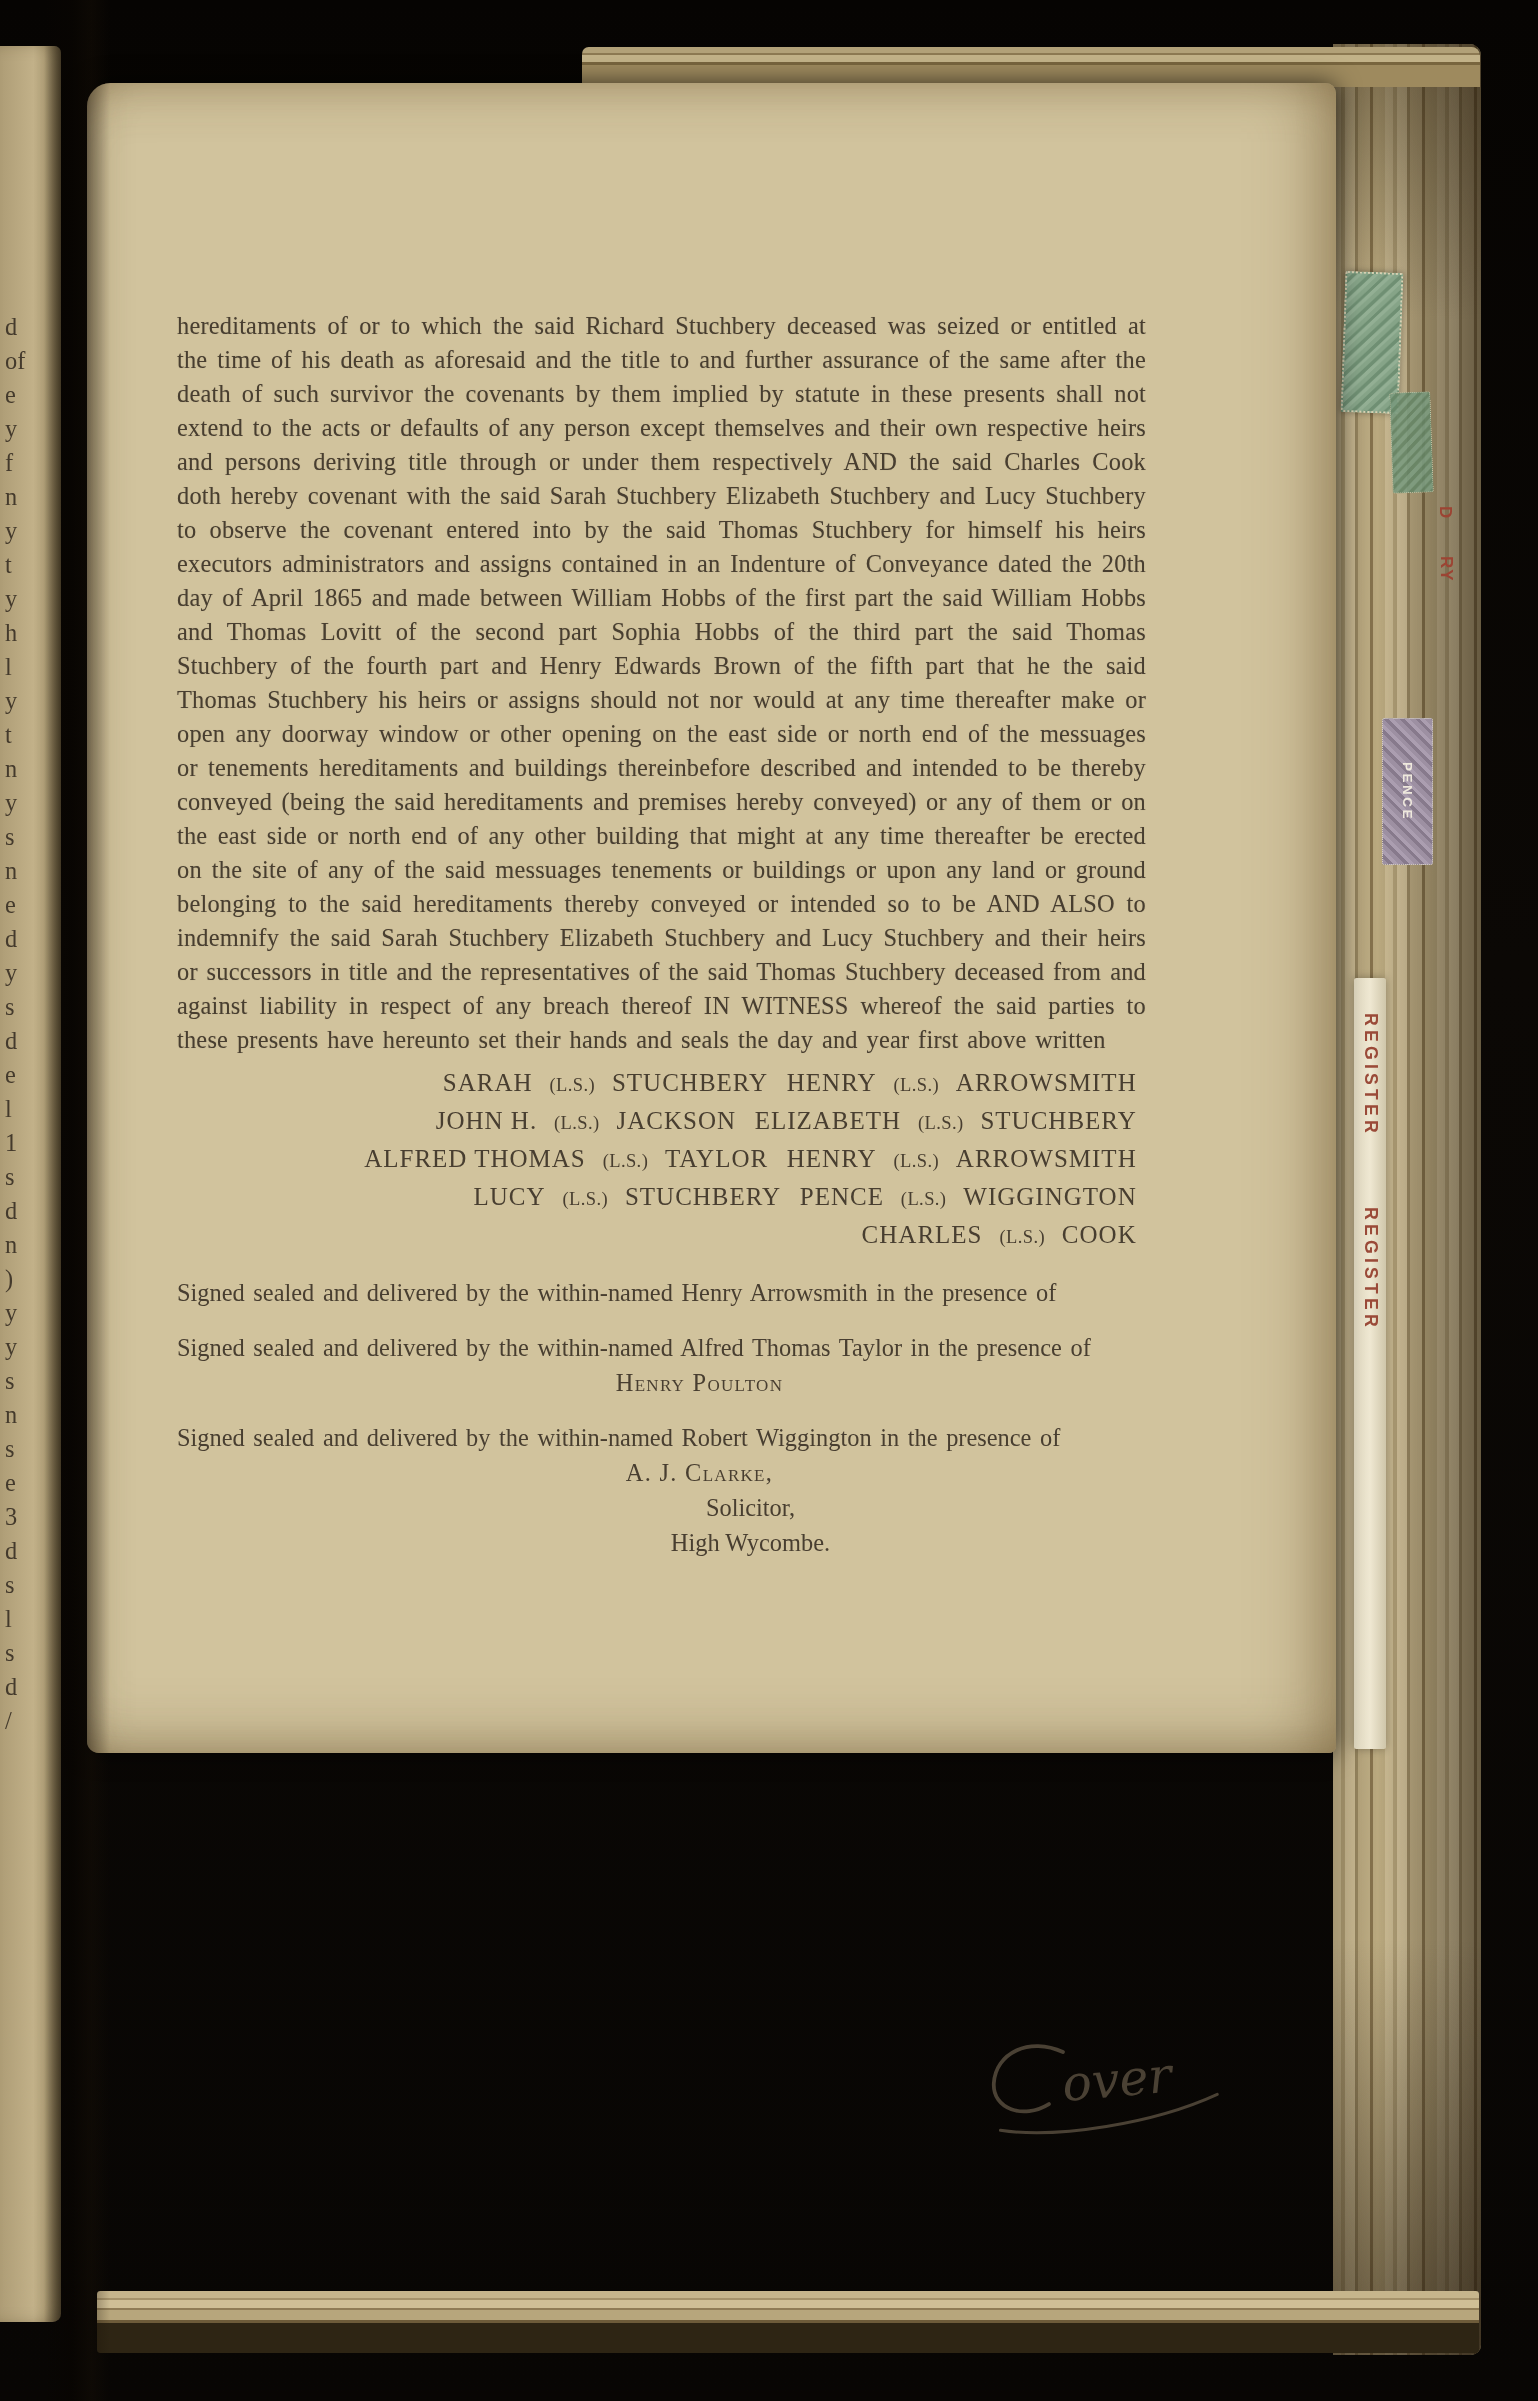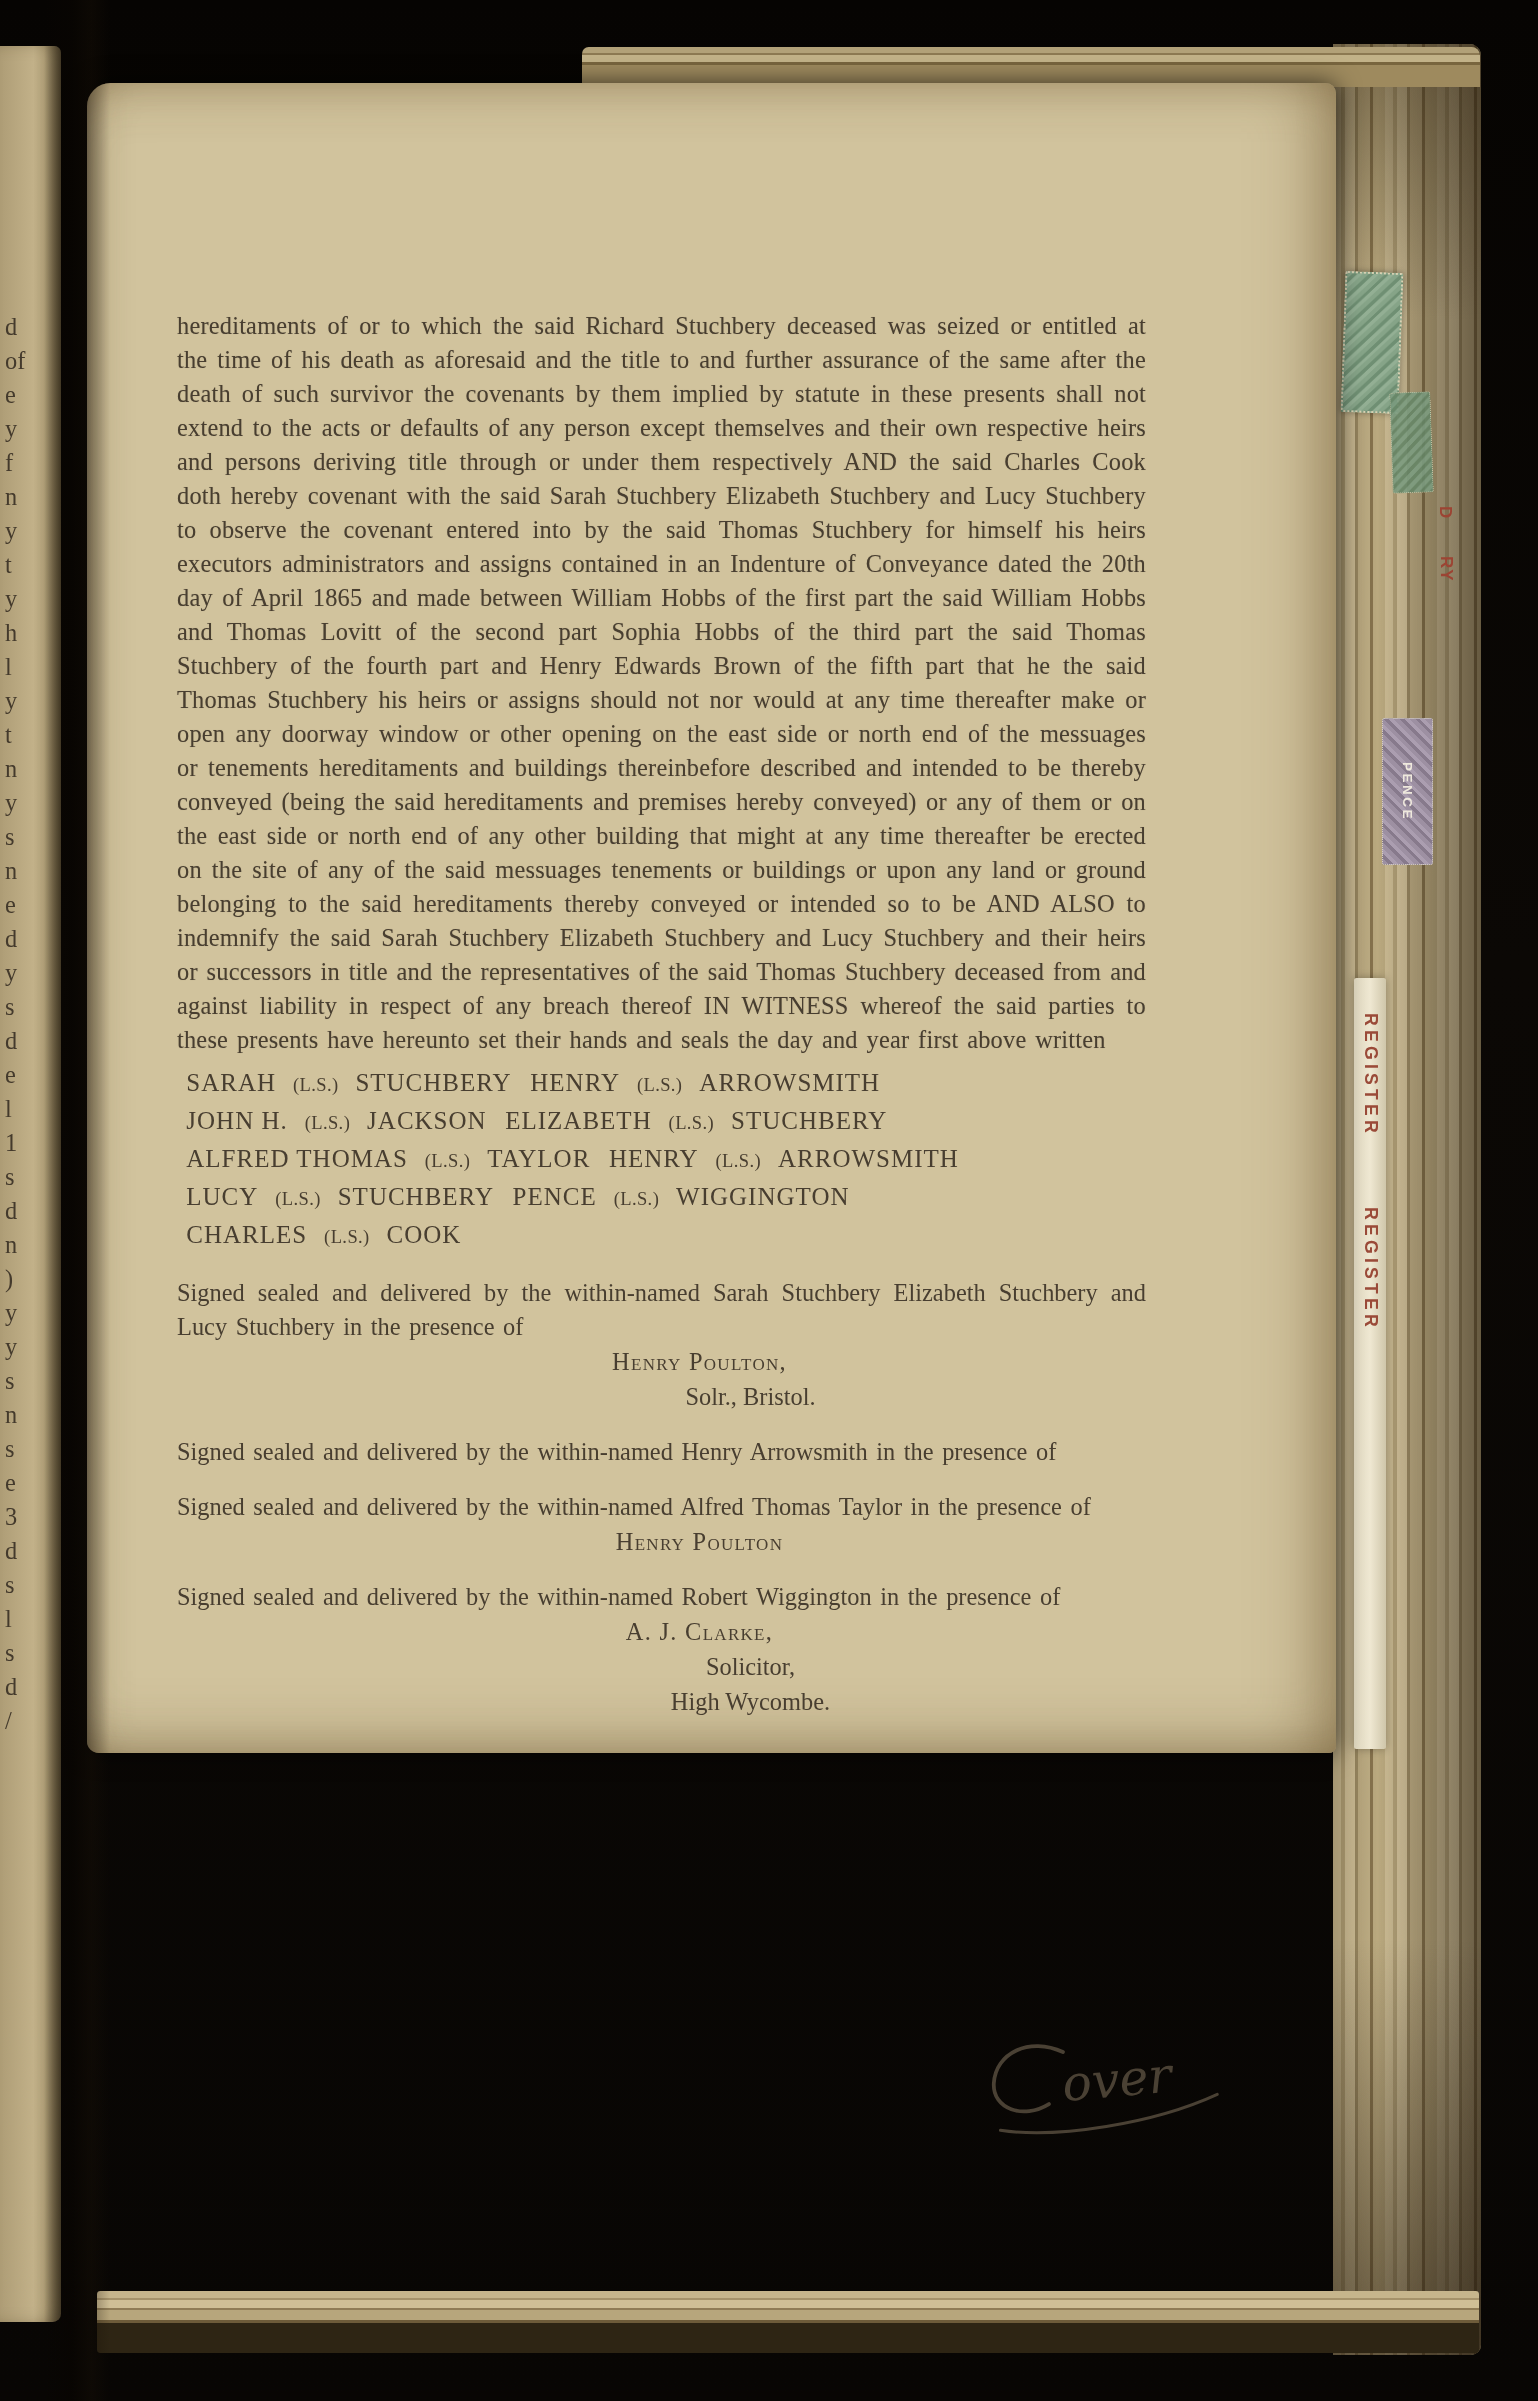--- a/index.html
+++ b/index.html
@@ -103,21 +103,21 @@
       inset 0 29px 59px -34px rgba(120,95,55,.35),
       0 0 25px rgba(0,0,0,.65);
   }
   .content{position:absolute;left:90px;top:226px;width:969px;color:#483e30;}
   .body-par{
     margin:0;font-size:24.4px;line-height:34px;text-align:justify;
     word-spacing:2.5px;letter-spacing:0.2px;
     text-shadow:0 0 0.8px rgba(72,62,48,.25);
   }
   
-  .signatures{margin-top:8.4px;text-align:left;}
+  .signatures{margin-top:8.4px;text-align:right;}
   .sig-line{font-size:25px;line-height:35px;letter-spacing:1px;white-space:nowrap;}
   .sig-name{margin:0 9.3px;}
   .ls{font-size:18.5px;margin:0 7.6px;letter-spacing:0.4px;}
   
   .att-block{margin-top:21px;}
   .att-par{margin:0;font-size:24.4px;line-height:34px;text-align:justify;word-spacing:2.5px;}
   .wit{text-align:center;font-size:24.4px;line-height:35px;transform:translateX(38px);}
   .wit.sc{font-variant:small-caps;letter-spacing:1.3px;}
   .wit.plain{transform:translateX(89px);}
   
@@ -199,25 +199,20 @@
 
       <div class="signatures">
           <div class="sig-line"><span class="sig-name">SARAH</span><span class="ls">(L.S.)</span><span class="sig-name">STUCHBERY</span><span class="sig-name">HENRY</span><span class="ls">(L.S.)</span><span class="sig-name">ARROWSMITH</span></div>
           <div class="sig-line"><span class="sig-name">JOHN H.</span><span class="ls">(L.S.)</span><span class="sig-name">JACKSON</span><span class="sig-name">ELIZABETH</span><span class="ls">(L.S.)</span><span class="sig-name">STUCHBERY</span></div>
           <div class="sig-line"><span class="sig-name">ALFRED THOMAS</span><span class="ls">(L.S.)</span><span class="sig-name">TAYLOR</span><span class="sig-name">HENRY</span><span class="ls">(L.S.)</span><span class="sig-name">ARROWSMITH</span></div>
           <div class="sig-line"><span class="sig-name">LUCY</span><span class="ls">(L.S.)</span><span class="sig-name">STUCHBERY</span><span class="sig-name">PENCE</span><span class="ls">(L.S.)</span><span class="sig-name">WIGGINGTON</span></div>
           <div class="sig-line"><span class="sig-name">CHARLES</span><span class="ls">(L.S.)</span><span class="sig-name">COOK</span></div>
         </div>
 
       <div class="attestations">
-          <div class="att-block">
-            <p class="att-par">Signed sealed and delivered by the within-named Sarah Stuchbery Elizabeth Stuchbery and Lucy Stuchbery in the presence of</p>
-            <div class="wit sc">Henry Poulton,</div>
-            <div class="wit plain">Solr., Bristol.</div>
-          </div>
           <div class="att-block">
             <p class="att-par">Signed sealed and delivered by the within-named Henry Arrowsmith in the presence of</p>
           </div>
           <div class="att-block">
             <p class="att-par">Signed sealed and delivered by the within-named Alfred Thomas Taylor in the presence of</p>
             <div class="wit sc">Henry Poulton</div>
           </div>
           <div class="att-block">
             <p class="att-par">Signed sealed and delivered by the within-named Robert Wiggington in the presence of</p>
             <div class="wit sc">A. J. Clarke,</div>

